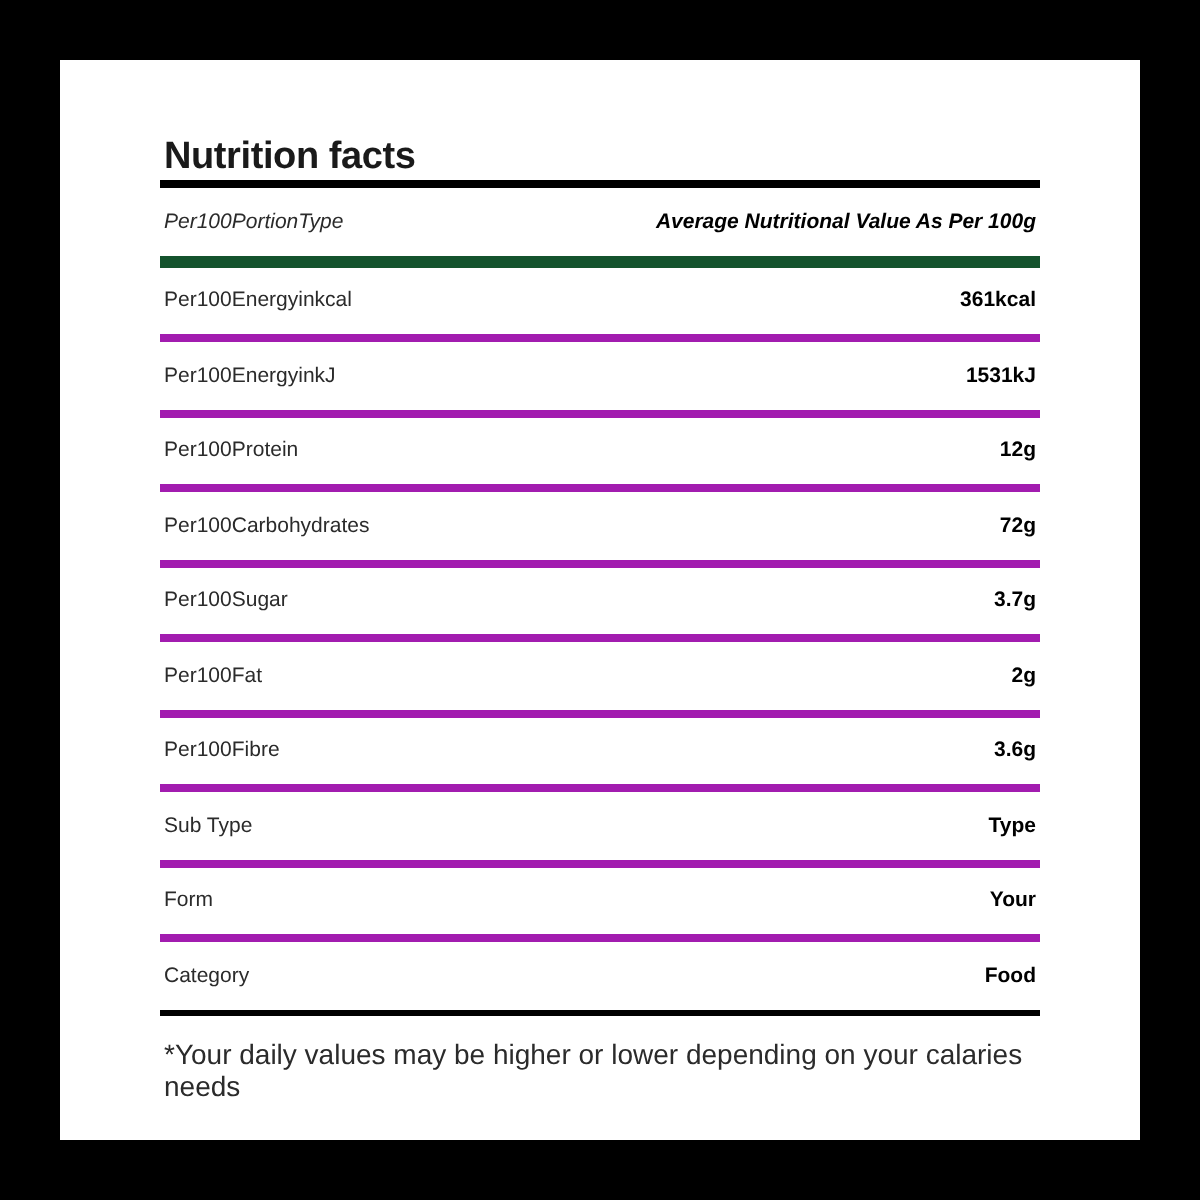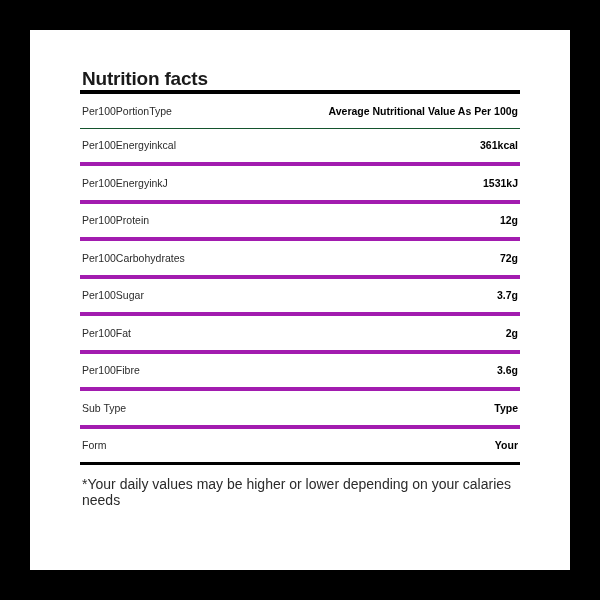--- a/index.html
+++ b/index.html
@@ -41,21 +41,22 @@
   }
   .row {
     display: flex;
     align-items: center;
     justify-content: space-between;
     height: 33.5px;
     border-bottom: 4px solid #a21caf;
     padding: 0 0 0 0;
   }
   .row.header-row {
-    border-bottom: 1px solid #14532d;
+    border-bottom: 6px solid #14532d;
+    font-style: italic;
   }
   .row:last-of-type {
     border-bottom: none;
   }
   .label {
     font-size: 10.5px;
     color: #2b2b2b;
     font-weight: normal;
     padding-left: 2px;
   }
@@ -132,19 +133,23 @@
           <span class="value">3.6g</span>
         </div>
         <div class="row">
           <span class="label">Sub Type</span>
           <span class="value">Type</span>
         </div>
         <div class="row">
           <span class="label">Form</span>
           <span class="value">Your</span>
         </div>
+        <div class="row">
+          <span class="label">Category</span>
+          <span class="value">Food</span>
+        </div>
       </div>
 
     <div class="rule-bottom"></div>
 
     <div class="footnote">*Your daily values may be higher or lower depending on your calaries needs</div>
   </div>
 </div>
 
 </body></html>

